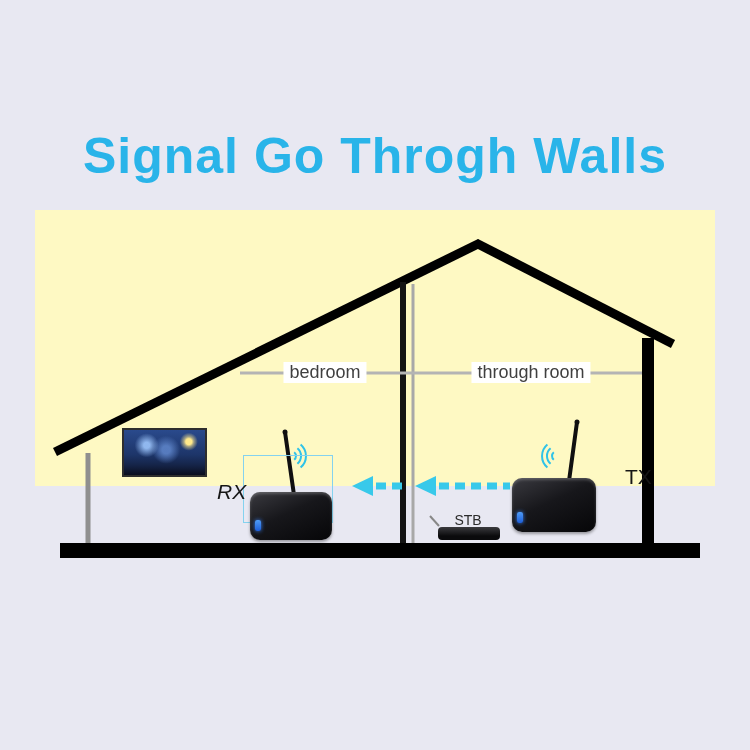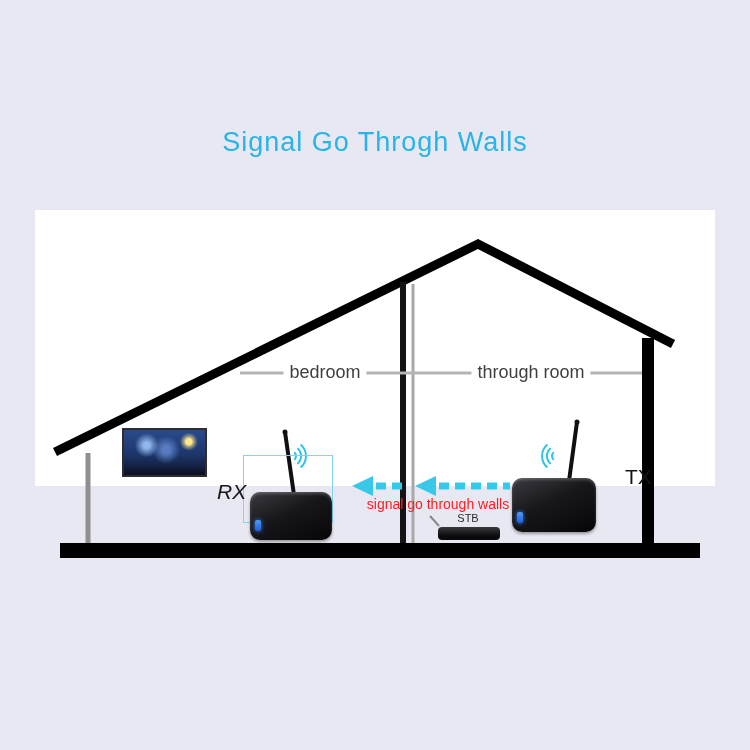--- a/index.html
+++ b/index.html
@@ -6,27 +6,27 @@
   html,body { width:750px; height:750px; }
   body {
     background:#e8e8f2;
     font-family:"Liberation Sans", sans-serif;
     overflow:hidden;
   }
   .canvas { position:relative; width:750px; height:750px; background:#e8e8f2; }
 
   .title {
     position:absolute; top:127px; left:0; width:100%;
-    text-align:center; font-size:27px; font-weight:400;
+    text-align:center; font-size:50px; font-weight:700;
     color:#29b4e9; letter-spacing:1px;
   }
 
   .panel {
     position:absolute; left:35px; top:210px; width:680px; height:276px;
-    background:#ffffff;
+    background:#fef9c3;
   }
   .panel svg { position:absolute; left:0; top:0; }
 
   .room-label {
     position:absolute; top:152px; transform:translateX(-50%);
     font-size:18px; color:#3f3f3f; background:#ffffff; padding:0 6px;
     white-space:nowrap;
   }
   .room-label.bedroom { left:290px; }
   .room-label.living  { left:496px; }
@@ -66,21 +66,21 @@
       linear-gradient(to bottom,#2a4a8c 0%,#1d3569 55%,#152448 78%,#0a0e1e 100%);
   }
 
   .stb {
     position:absolute; left:403px; top:317px; width:62px; height:13px;
     border-radius:4px;
     background:linear-gradient(#3a3a3e,#0a0a0c 70%);
   }
   .stb-label {
     position:absolute; left:433px; top:302px; transform:translateX(-50%);
-    font-size:11px; color:#2b2b2b;
+    font-size:14px; color:#2b2b2b;
   }
 
   .signal-caption {
     position:absolute; left:317px; top:286px; width:172px;
     text-align:center; font-size:14px; color:#f92222; white-space:nowrap;
   }
 </style>
 </head>
 <body>
 
@@ -145,16 +145,15 @@
     <div class="device-label rx-label">RX</div>
 
     <div class="device tx-box">
       <span class="led-strip"></span>
     </div>
     <div class="device-label tx-label">TX</div>
 
     <div class="stb"></div>
     <div class="stb-label">STB</div>
 
-    <div class="signal-caption">signal go through walls</div>
 
   </div>
 </div>
 
 </body></html>

